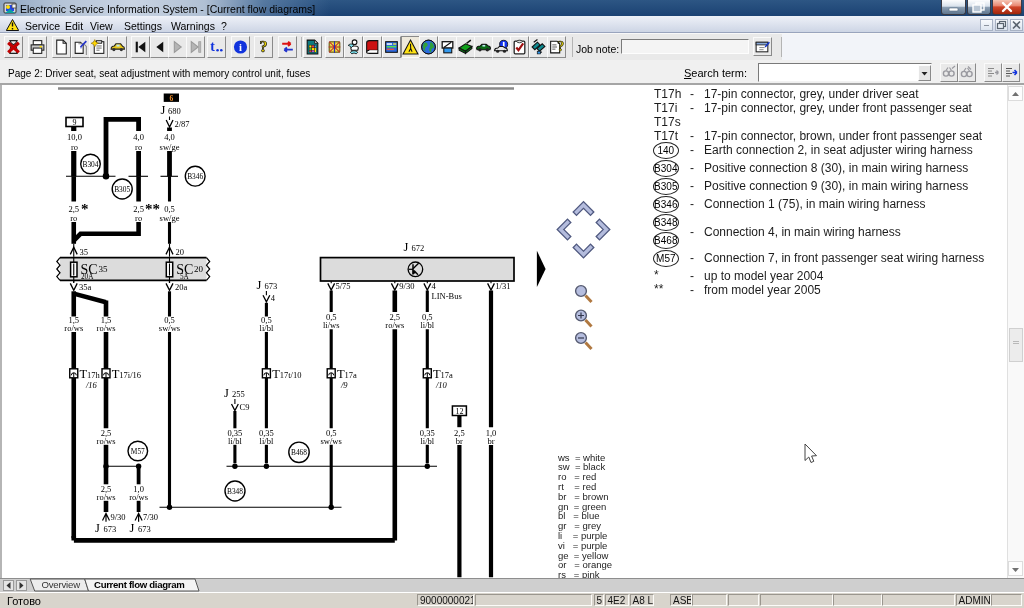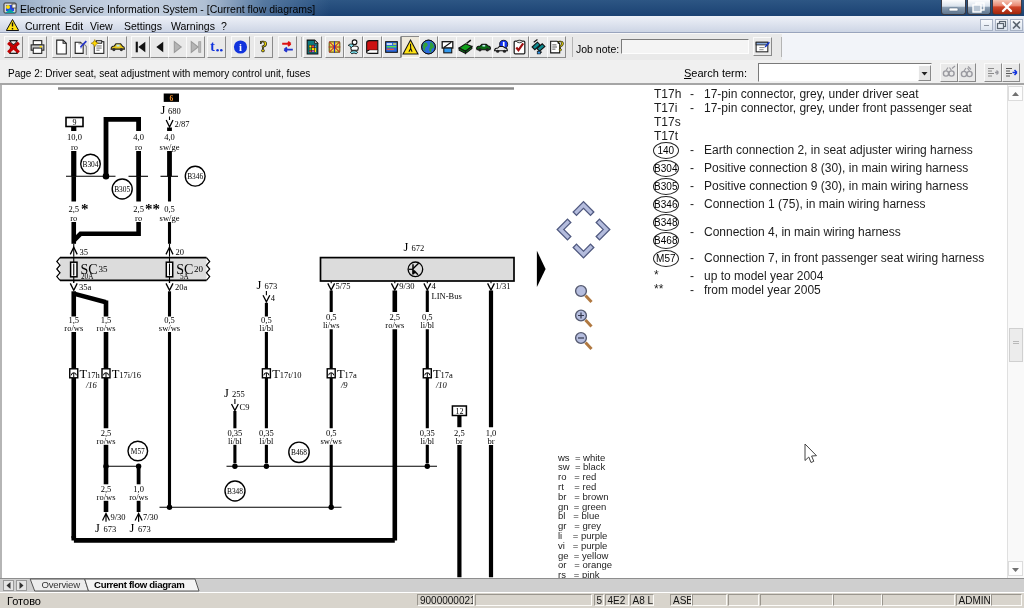--- a/index.html
+++ b/index.html
@@ -54,21 +54,21 @@
       </svg></div>
 <div class="abs capbtn close" style="left:992px;width:30px;"><svg width="28" height="14">
         <path d="M10 3 L18 11 M18 3 L10 11" stroke="#fff" stroke-width="2.4" stroke-linecap="round"></path>
       </svg></div>
 
 <div class="abs" id="menubar"></div>
 <svg class="abs" style="left:6px;top:19px" width="13" height="12" viewBox="0 0 13 12">
       <path d="M6.5 0.5 L12.7 11.5 L0.3 11.5 Z" fill="#ffe214" stroke="#111" stroke-width="1"></path>
       <path d="M6.5 3.6 L6.5 7.6 M6.5 9 L6.5 10.4" stroke="#111" stroke-width="1.4"></path>
     </svg>
-<div class="abs menuitem" style="left:25px;">Current</div>
+<div class="abs menuitem" style="left:25px;">Service</div>
 <div class="abs menuitem" style="left:65px;">Edit</div>
 <div class="abs menuitem" style="left:90px;">View</div>
 <div class="abs menuitem" style="left:124px;">Settings</div>
 <div class="abs menuitem" style="left:171px;">Warnings</div>
 <div class="abs menuitem" style="left:221px;">?</div>
 <div class="abs mdibtn" style="left:980px;">–</div>
 <div class="abs mdibtn" style="left:995px;"><svg width="11" height="10">
         <rect x="3.5" y="1.5" width="6" height="5" fill="none" stroke="#5a6470" stroke-width="1.2"></rect>
         <rect x="1.5" y="3.5" width="6" height="5" fill="#e8eef6" stroke="#5a6470" stroke-width="1.2"></rect>
       </svg></div>
@@ -558,20 +558,21 @@
 <path d="M30 143 H36" stroke="#33384e" stroke-width="1.2"></path>
 </g>
 </svg>
 
 <div class="abs legrow" style="top:87px">T17h</div>
     <div class="abs legrow" style="left:690px;top:87px">-&nbsp;&nbsp;&nbsp;17-pin connector, grey, under driver seat</div>
 <div class="abs legrow" style="top:101px">T17i</div>
     <div class="abs legrow" style="left:690px;top:101px">-&nbsp;&nbsp;&nbsp;17-pin connector, grey, under front passenger seat</div>
 <div class="abs legrow" style="top:115px">T17s</div>
 <div class="abs legrow" style="top:129px">T17t</div>
+    <div class="abs legrow" style="left:690px;top:129px">-&nbsp;&nbsp;&nbsp;17-pin connector, brown, under front passenger seat</div>
 <div class="abs legcirc" style="left:652.6px;top:141.8px;width:26.4px;height:17.2px;font-size:10px;line-height:16px;">140</div>
 <div class="abs legrow" style="left:690px;top:143px">-&nbsp;&nbsp;&nbsp;Earth connection 2, in seat adjuster wiring harness</div>
 <div class="abs legcirc" style="left:652.6px;top:159.8px;width:26.4px;height:17.2px;font-size:10px;line-height:16px;">B304</div>
 <div class="abs legrow" style="left:690px;top:161px">-&nbsp;&nbsp;&nbsp;Positive connection 8 (30), in main wiring harness</div>
 <div class="abs legcirc" style="left:652.6px;top:177.8px;width:26.4px;height:17.2px;font-size:10px;line-height:16px;">B305</div>
 <div class="abs legrow" style="left:690px;top:179px">-&nbsp;&nbsp;&nbsp;Positive connection 9 (30), in main wiring harness</div>
 <div class="abs legcirc" style="left:652.6px;top:195.8px;width:26.4px;height:17.2px;font-size:10px;line-height:16px;">B346</div>
 <div class="abs legrow" style="left:690px;top:197px">-&nbsp;&nbsp;&nbsp;Connection 1 (75), in main wiring harness</div>
 <div class="abs legcirc" style="left:652.6px;top:213.8px;width:26.4px;height:17.2px;font-size:10px;line-height:16px;">B348</div>
 <div class="abs legcirc" style="left:652.6px;top:231.8px;width:26.4px;height:17.2px;font-size:10px;line-height:16px;">B468</div>

